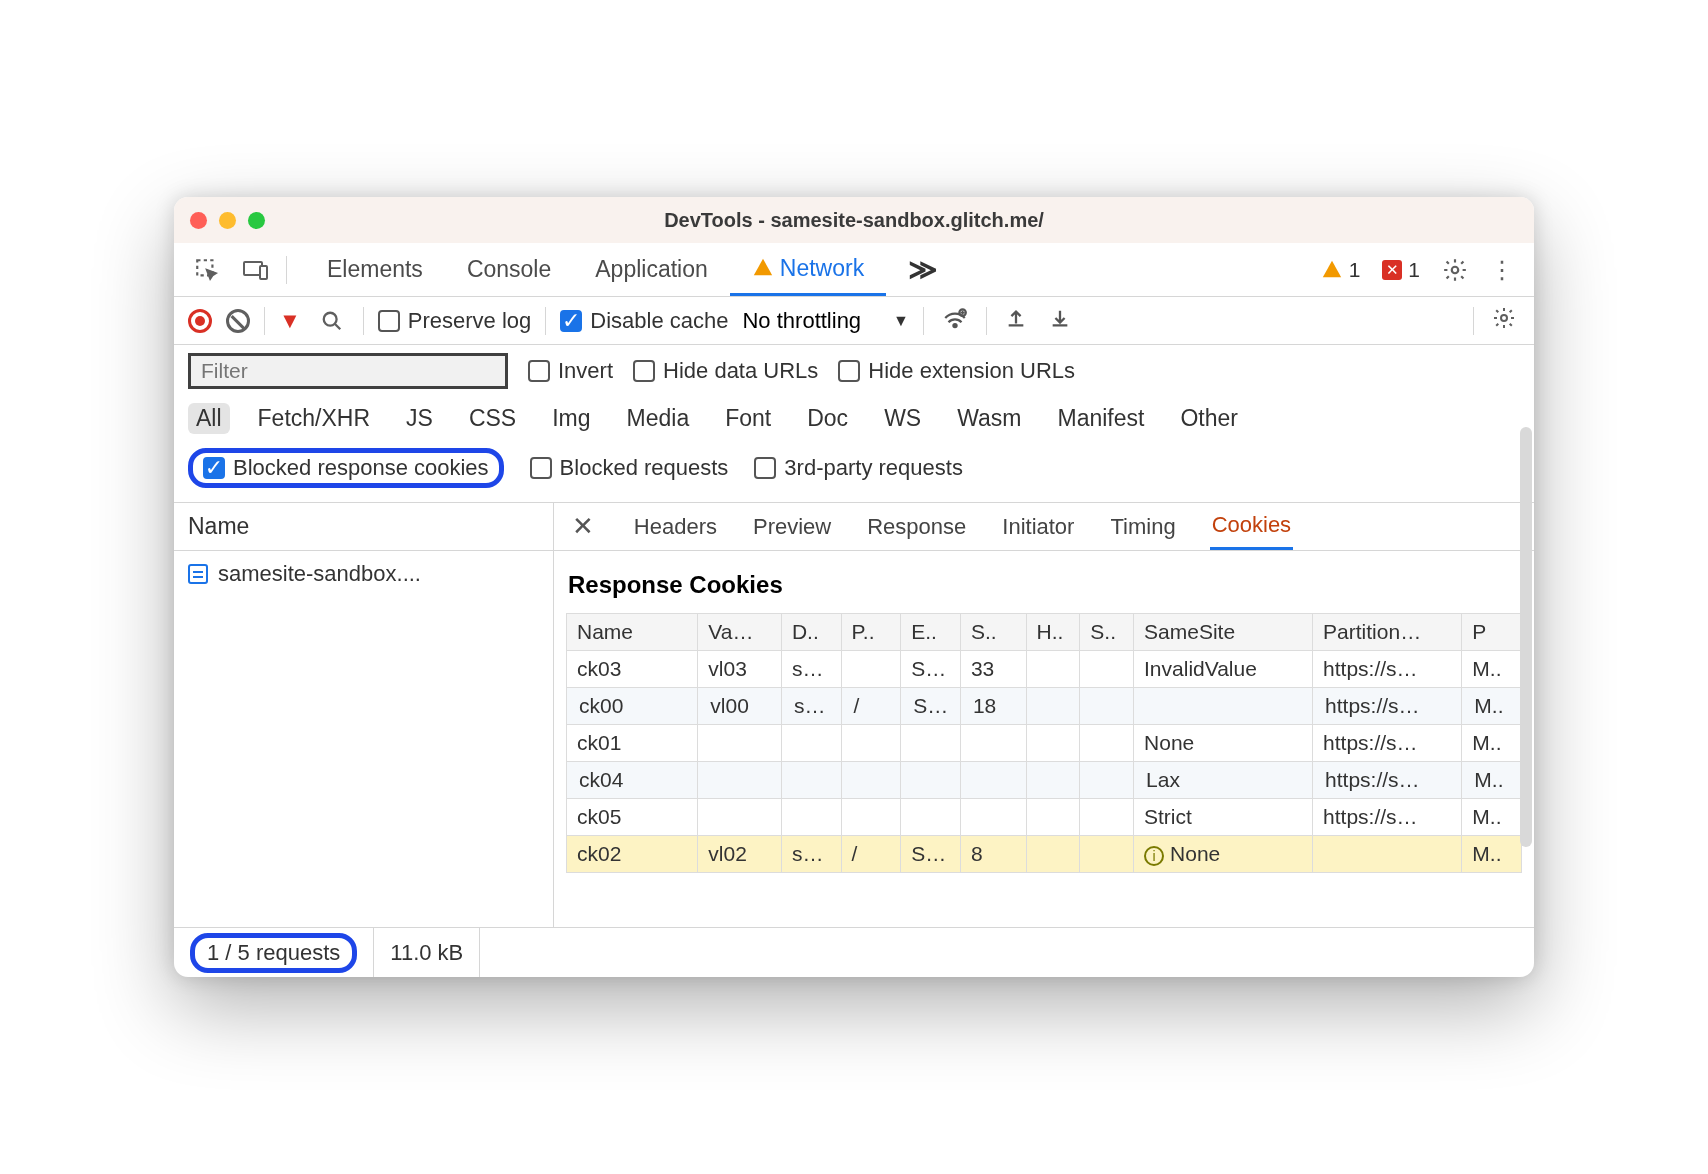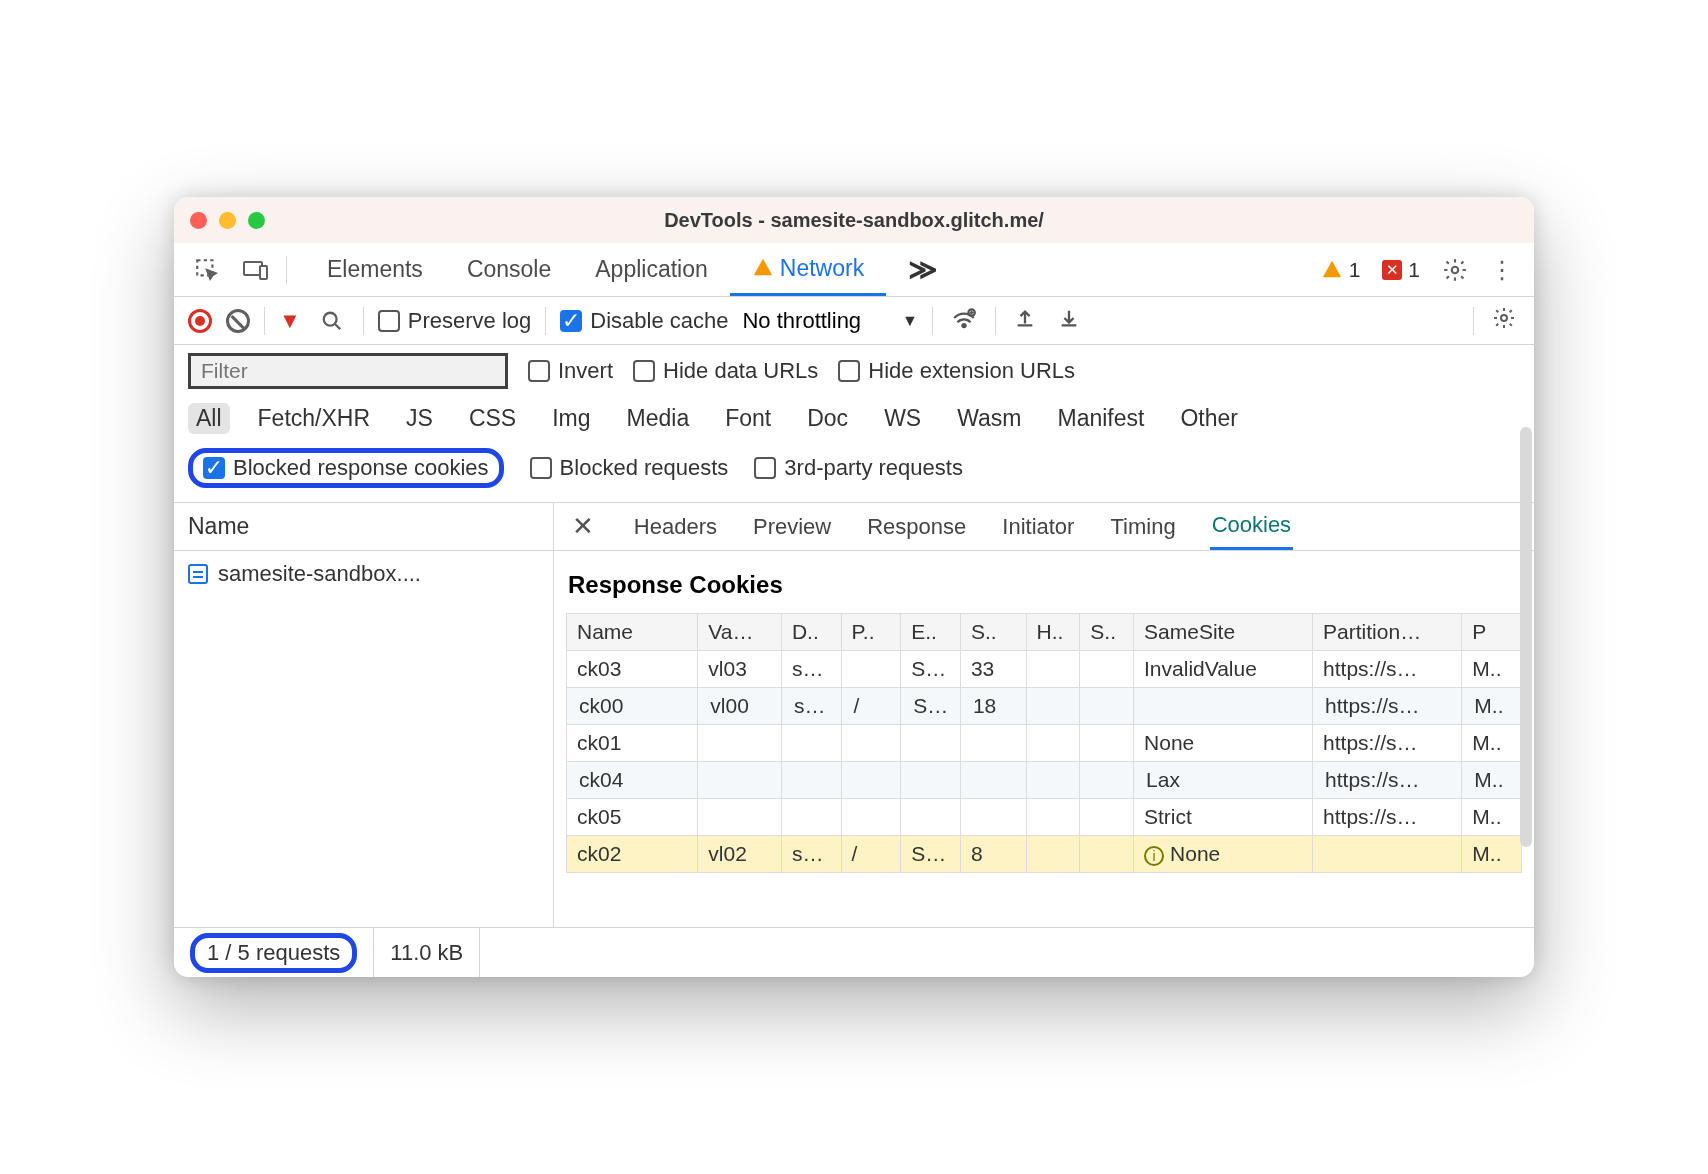--- a/index.html
+++ b/index.html
@@ -82,21 +82,21 @@
   .reqlist .hdr{height:48px;display:flex;align-items:center;padding:0 14px;font-size:23px;color:#333;border-bottom:1px solid #d6d6d6;}
   .reqlist .item{display:flex;align-items:center;gap:10px;padding:10px 14px;font-size:22px;color:#333;}
   .doc-icon{width:20px;height:20px;border:2px solid #1a73e8;border-radius:3px;position:relative;}
   .doc-icon:before,.doc-icon:after{content:"";position:absolute;left:3px;right:3px;height:2px;background:#1a73e8;top:5px;}
   .doc-icon:after{top:10px;}
 
   .detail{flex:1;display:flex;flex-direction:column;min-width:0;}
   .detailtabs{height:48px;display:flex;align-items:center;gap:32px;padding:0 18px;border-bottom:1px solid #d6d6d6;font-size:22px;color:#444;}
   .detailtabs .x{font-size:26px;color:#555;padding-right:6px;}
   .dtab{padding:10px 2px;height:100%;display:flex;align-items:center;}
-  .dtab.active{color:#0f766e;border-bottom:3px solid #1a73e8;}
+  .dtab.active{color:#c2410c;border-bottom:3px solid #1a73e8;}
   .detailbody{flex:1;overflow:auto;padding:16px 12px;}
   .sect-title{font-size:24px;font-weight:700;margin:4px 0 14px 2px;}
 
   table.cookies{width:100%;border-collapse:collapse;font-size:21px;color:#333;table-layout:fixed;}
   table.cookies th, table.cookies td{border:1px solid #dcdcdc;padding:6px 10px;text-align:left;white-space:nowrap;overflow:hidden;text-overflow:ellipsis;}
   table.cookies th{background:#f5f5f5;font-weight:500;}
   tr.stripe td{background:#f5f8fb;padding-left:12px;}
   tr.hlRow td{background:#fdf3c4;}
   .info-ic{display:inline-flex;width:20px;height:20px;border:2px solid #7a7a00;border-radius:50%;align-items:center;justify-content:center;font-size:14px;color:#7a7a00;margin-right:6px;}
 
@@ -184,21 +184,21 @@
     <div class="vsep"></div>
     <label class="chk">
         <span class="box"></span>
         <span>Preserve log</span>
       </label>
     <div class="vsep"></div>
     <label class="chk on">
         <span class="box">✓</span>
         <span>Disable cache</span>
       </label>
-    <div style="display:flex;align-items:center;gap:23px;">
+    <div style="display:flex;align-items:center;gap:14px;">
       <span style="font-size:22px;">No throttling</span>
       <span style="font-size:16px;color:#333;margin-left:18px;">▼</span>
     </div>
     <div class="vsep"></div>
     <div class="tool-icon">
       <svg width="26" height="22" viewBox="0 0 24 20" fill="none" stroke="#555" stroke-width="2">
           <path d="M3 10 a12 12 0 0 1 18 0"></path>
           <path d="M6 14 a8 8 0 0 1 12 0"></path>
           <circle cx="12" cy="17" r="1.5" fill="#555"></circle>
           <circle cx="19" cy="5" r="3"></circle>

